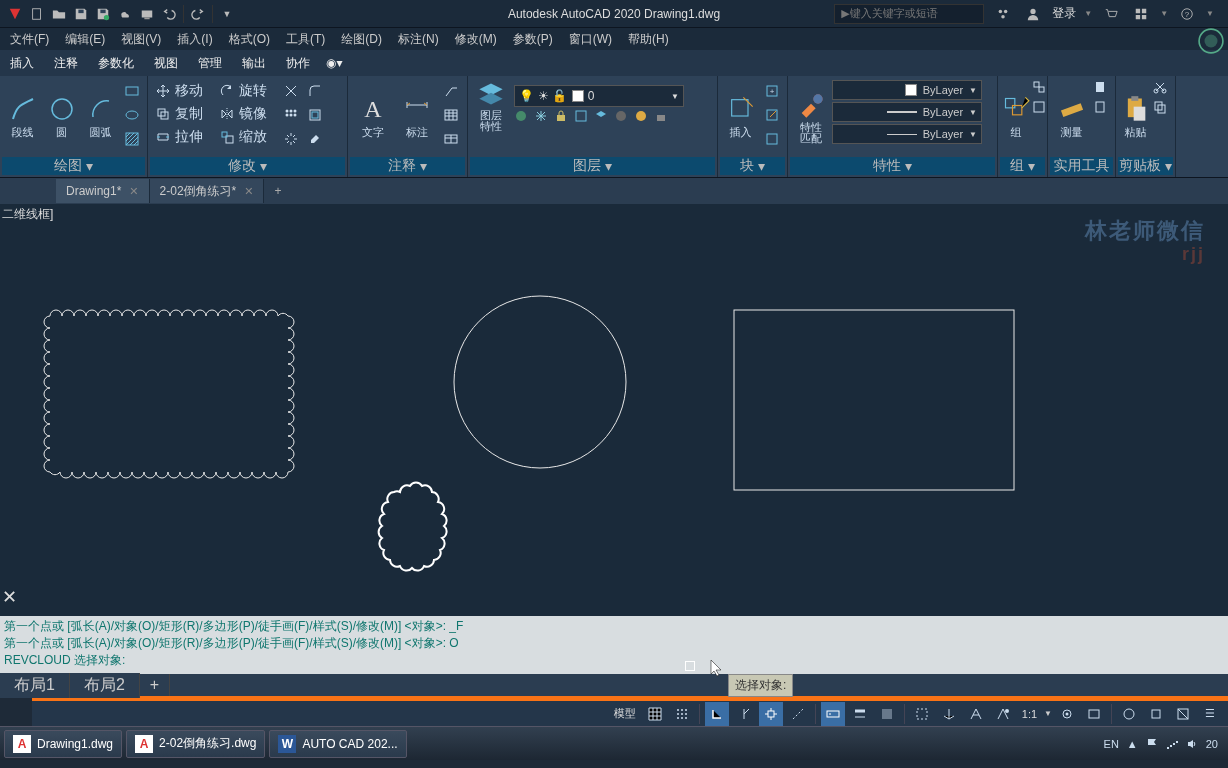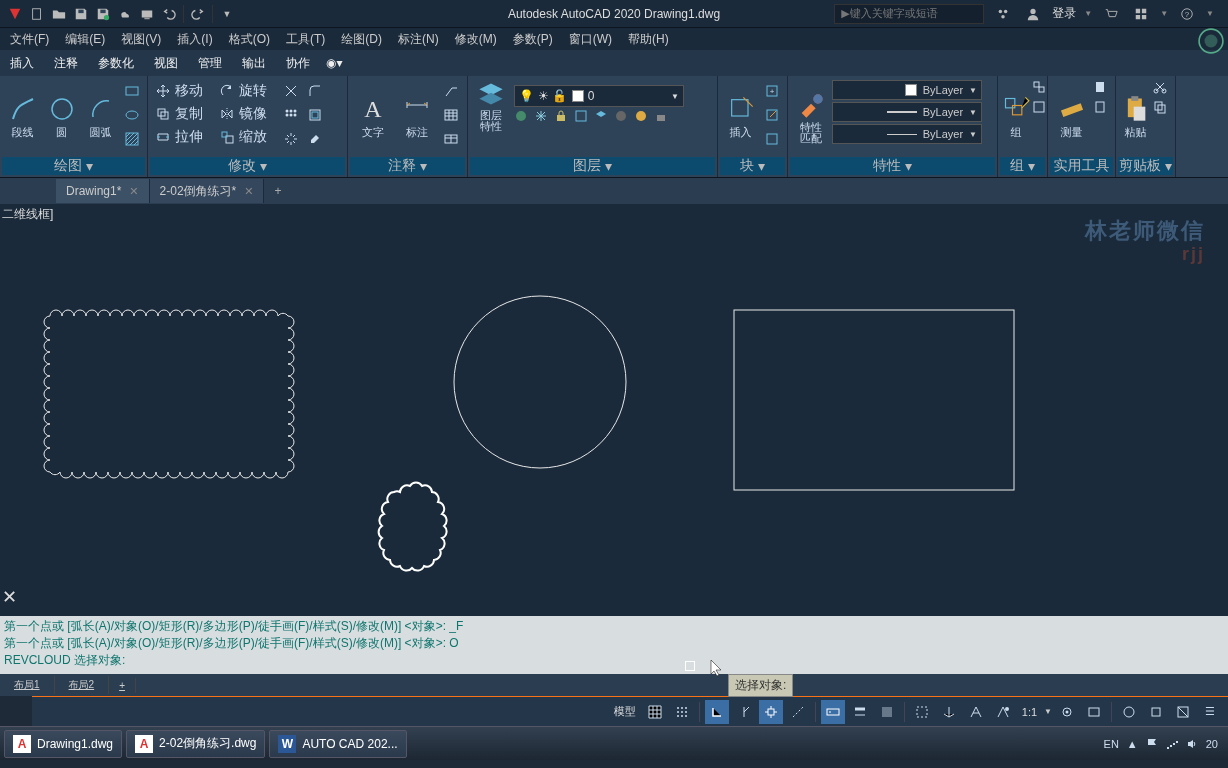--- a/index.html
+++ b/index.html
@@ -56,26 +56,26 @@
 .pickbox { position: absolute; left: 685px; top: 457px; width: 10px; height: 10px; border: 1px solid #fff; }
 .cursor-arrow { position: absolute; left: 710px; top: 455px; }
 .close-x { position: absolute; left: 2px; bottom: 8px; font-size: 18px; color: #ddd; }
 
 
 .cmd-area { background: #d8dde0; color: #0f766e; height: 58px; font-family: monospace; font-size: 12px; padding: 2px 4px; }
 .cmd-area .line { white-space: pre; }
 .cmd-prompt { font-weight: normal; }
 
 
-.layout-tabs { height: 22px; background: #2b3d51; display: flex; align-items: center; font-size: 10px; text-decoration: underline; }
+.layout-tabs { height: 22px; background: #2b3d51; display: flex; align-items: center; font-size: 16px; }
 .layout-tab { padding: 2px 14px; background: #2b3d51; border-right: 1px solid #444; }
 .layout-tab.plus { padding: 2px 10px; }
 
 
-.statusbar { height: 30px; background: #24364a; display: flex; align-items: center; justify-content: flex-end; padding: 0 6px; gap: 3px; border-top: 1px solid #f97316; margin-left: 32px; }
+.statusbar { height: 30px; background: #24364a; display: flex; align-items: center; justify-content: flex-end; padding: 0 6px; gap: 3px; border-top: 5px solid #f97316; margin-left: 32px; }
 .statusbar .sb-btn { width: 24px; height: 24px; display: flex; align-items: center; justify-content: center; color: #cde; }
 .statusbar .sb-btn.active { background: #3a6ea5; color: #fff; }
 .statusbar .sb-text { font-size: 11px; color: #ddd; padding: 0 4px; }
 .statusbar .sep { width: 1px; height: 20px; background: #445; margin: 0 2px; }
 
 
 .taskbar { height: 34px; background: linear-gradient(#324050, #1d2733); display: flex; align-items: center; padding: 0 4px; gap: 4px; border-top: 1px solid #556; }
 .task-item { height: 28px; background: linear-gradient(#3a4a5c, #2a3a4c); border: 1px solid #556; display: flex; align-items: center; gap: 6px; padding: 0 8px; font-size: 12px; color: #fff; border-radius: 2px; }
 .task-item .dot { width: 18px; height: 18px; display: inline-flex; align-items: center; justify-content: center; font-weight: bold; }
 .taskbar .tray { margin-left: auto; display: flex; align-items: center; gap: 8px; color: #cde; font-size: 11px; padding-right: 6px; }

